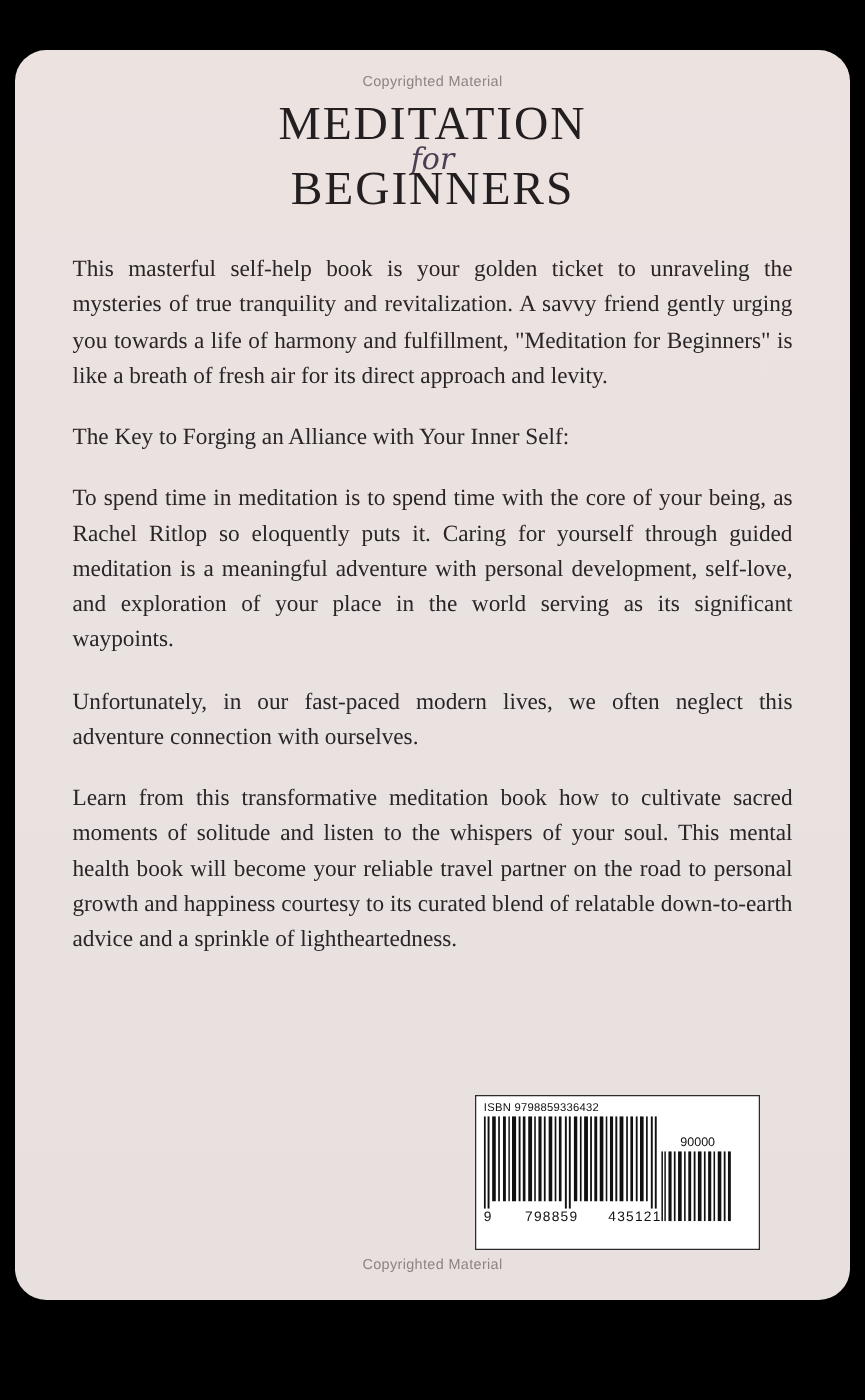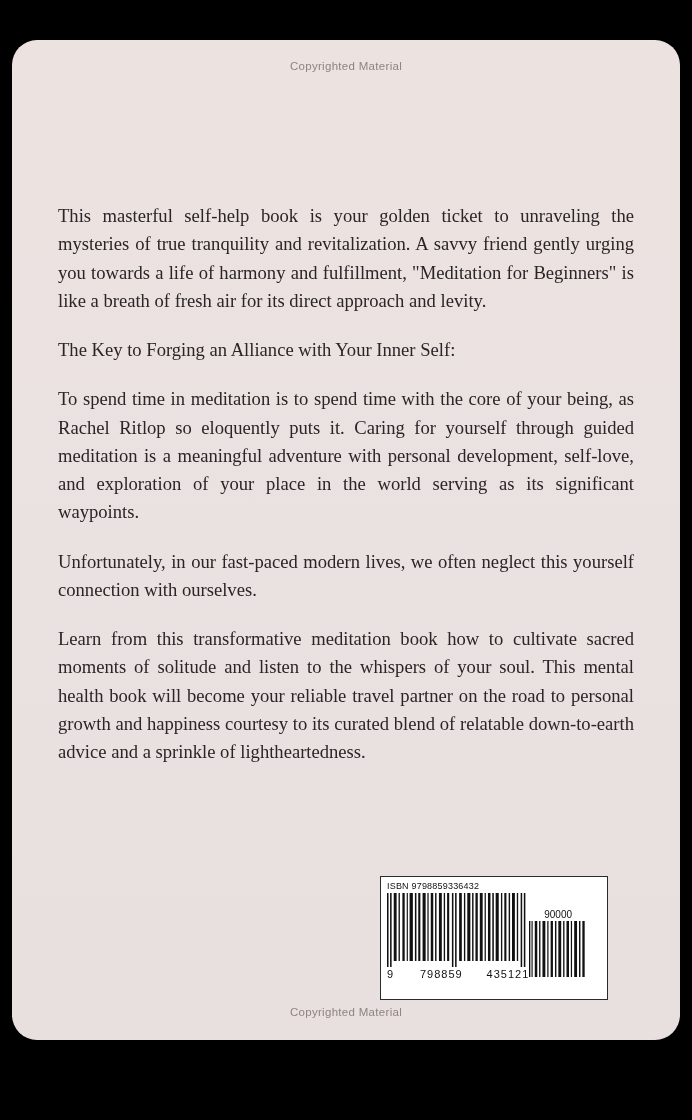--- a/index.html
+++ b/index.html
@@ -130,26 +130,31 @@
   }
   .digits .d-first { margin-right: 2px; }
 </style>
 </head>
 <body>
 
 <div class="page">
 
   <div class="cm-top">Copyrighted Material</div>
 
+  <div class="title-block">
+    <div class="title-line1">MEDITATION</div>
+    <div class="title-script">for</div>
+    <div class="title-line2">BEGINNERS</div>
+  </div>
 
   <div class="body-copy">
     <p>This masterful self-help book is your golden ticket to unraveling the mysteries of true tranquility and revitalization. A savvy friend gently urging you towards a life of harmony and fulfillment, "Meditation for Beginners" is like a breath of fresh air for its direct approach and levity.</p>
     <p>The Key to Forging an Alliance with Your Inner Self:</p>
     <p>To spend time in meditation is to spend time with the core of your being, as Rachel Ritlop so eloquently puts it. Caring for yourself through guided meditation is a meaningful adventure with personal development, self-love, and exploration of your place in the world serving as its significant waypoints.</p>
-    <p>Unfortunately, in our fast-paced modern lives, we often neglect this yourself connection with ourselves.</p>
+    <p>Unfortunately, in our fast-paced modern lives, we often neglect this adventure connection with ourselves.</p>
     <p>Learn from this transformative meditation book how to cultivate sacred moments of solitude and listen to the whispers of your soul. This mental health book will become your reliable travel partner on the road to personal growth and happiness courtesy to its curated blend of relatable down-to-earth advice and a sprinkle of lightheartedness.</p>
   </div>
 
   <div class="barcode-box">
     <div class="isbn-text">ISBN 9798859336432</div>
     <div class="code-row">
       <div class="main-code">
         <svg class="bars" viewBox="0 0 148 74" preserveAspectRatio="none">
           <g fill="#111">
             <rect x="0" y="0" width="1.6" height="74"></rect>

